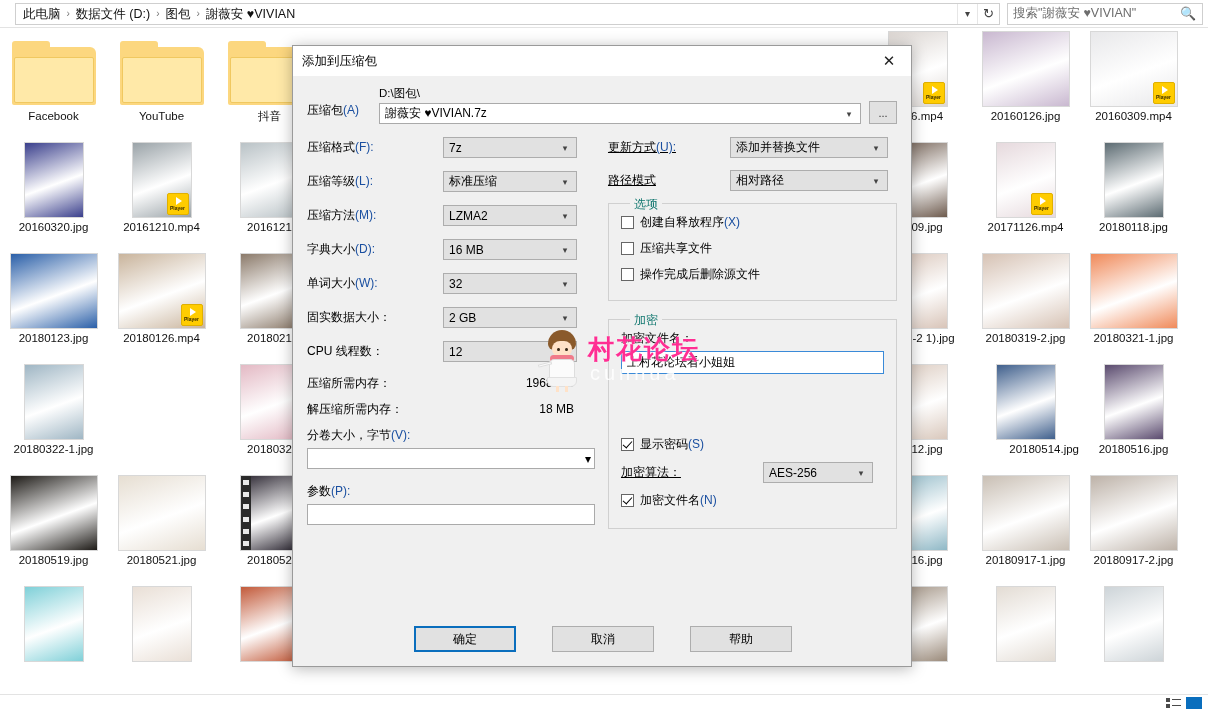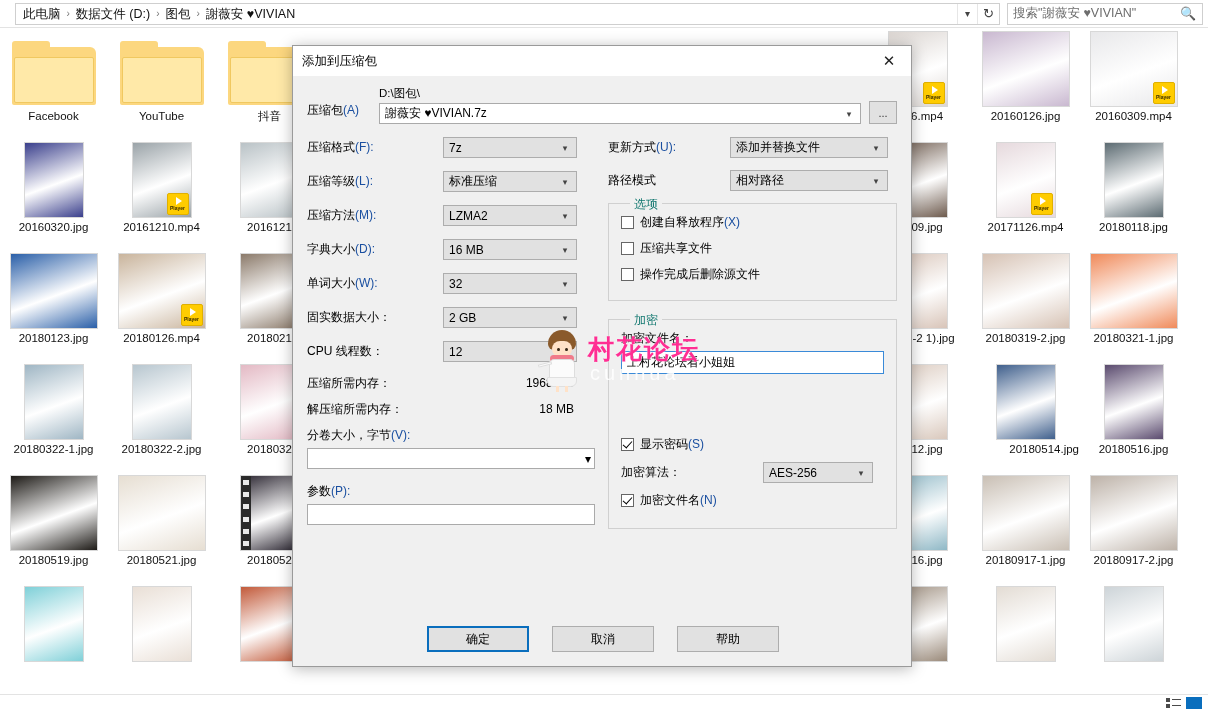--- a/index.html
+++ b/index.html
@@ -161,21 +161,21 @@
   
   .cols { display: flex; margin-top: 13px; }
   .colL { width: 298px; }
   .colR { width: 294px; margin-left: 8px; }
 
   .frow { display: flex; align-items: center; height: 21px; margin-bottom: 13px; }
   .frow .lbl { width: 136px; font-size: 12px; }
   .frow .combo { width: 134px; }
 
   .frowR { display: flex; align-items: center; height: 21px; margin-bottom: 12px; }
-  .frowR .lbl { width: 122px; font-size: 12px; }
+  .frowR .lbl { width: 122px; font-size: 12px; text-decoration: underline; }
   .frowR .combo { width: 158px; }
 
   .mrow { display: flex; align-items: baseline; margin-bottom: 9px; }
   .mrow .lbl { width: 160px; }
   .mrow .val { flex: 1; text-align: right; padding-right: 26px; font-size: 12px; }
 
   .group {
     border: 1px solid #d0d0d0; margin-top: 4px; padding: 10px 12px 12px 12px;
     position: relative;
   }
@@ -202,21 +202,21 @@
   }
   .sub-lbl { font-size: 12px; margin-top: 8px; }
 
   .split-label { font-size: 12px; margin-bottom: 4px; }
   .wide-combo { height: 21px; width: 288px; border: 1px solid #aaa; background: #fff;
      display:flex; align-items:center; padding: 0 3px 0 5px; }
   .wide-input { height: 21px; width: 288px; border: 1px solid #aaa; background: #fff; }
 
   #buttons {
     position: absolute; left: 0; bottom: 14px; width: 620px;
-    display: flex; justify-content: center; gap: 23px;
+    display: flex; justify-content: center; gap: 36px;
   }
   .btn {
     width: 102px; height: 26px; border: 1px solid #adadad; background: #e1e1e1;
     display: flex; align-items: center; justify-content: center;
     font-size: 12px; color: #000;
   }
   .btn.primary { border: 2px solid #0a6ebd; background: #e1e1e1; }
 
   
   #watermark {
@@ -414,26 +414,20 @@
           <div class="thumb" style="width: 88px; height: 76px; background: linear-gradient(160deg, rgb(240, 138, 90) 0%, rgba(255, 255, 255, 0.35) 55%, rgb(240, 138, 90) 100%);"></div>
         </div>
         <div class="caption">20180321-1.jpg</div>
       </div>
       <div class="tile" style="left: 0px; top: 333px;">
         <div class="thumbwrap">
           <div class="thumb" style="width: 60px; height: 76px; background: linear-gradient(160deg, rgb(159, 182, 196) 0%, rgba(255, 255, 255, 0.35) 55%, rgb(159, 182, 196) 100%);"></div>
         </div>
         <div class="caption">20180322-1.jpg</div>
       </div>
-      <div class="tile" style="left: 108px; top: 333px;">
-        <div class="thumbwrap">
-          <div class="thumb" style="width: 60px; height: 76px; background: linear-gradient(160deg, rgb(183, 198, 207) 0%, rgba(255, 255, 255, 0.35) 55%, rgb(183, 198, 207) 100%);"></div>
-        </div>
-        <div class="caption">20180322-2.jpg</div>
-      </div>
       <div class="tile" style="left: 216px; top: 333px;">
         <div class="thumbwrap">
           <div class="thumb" style="width: 60px; height: 76px; background: linear-gradient(160deg, rgb(227, 185, 196) 0%, rgba(255, 255, 255, 0.35) 55%, rgb(227, 185, 196) 100%);"></div>
         </div>
         <div class="caption">2018032</div>
       </div>
       <div class="tile" style="left: 864px; top: 333px;">
         <div class="thumbwrap">
           <div class="thumb" style="width: 60px; height: 76px; background: linear-gradient(160deg, rgb(217, 200, 188) 0%, rgba(255, 255, 255, 0.35) 55%, rgb(217, 200, 188) 100%);"></div>
         </div>

